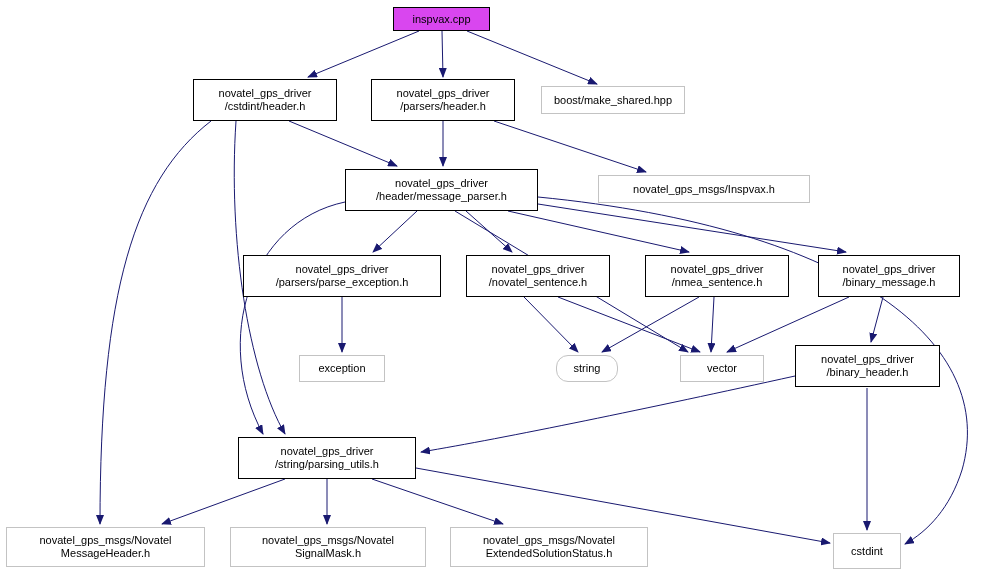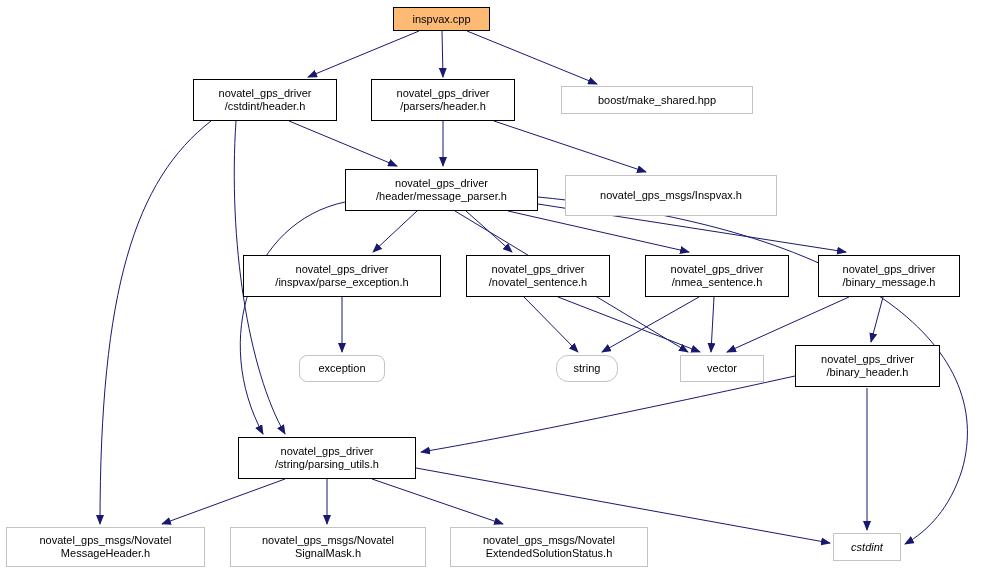--- a/index.html
+++ b/index.html
@@ -25,21 +25,21 @@
     font-size: 11px;
     line-height: 13px;
     display: flex;
     flex-direction: column;
     align-items: center;
     justify-content: center;
     text-align: center;
     white-space: nowrap;
     z-index: 2;
   }
-  .node.root { background: #fdba74; border-color: #000000; }
+  .node.root { background: #d946ef; border-color: #000000; }
   .node.external { border-color: #c3c3c3; }
   .edge { stroke: #191970; stroke-width: 1; fill: none; }
 </style>
 </head>
 <body>
 
 <div class="canvas">
 
   <svg class="edges" viewBox="0 0 1002 573" xmlns="http://www.w3.org/2000/svg">
     <defs>
@@ -84,54 +84,54 @@
   <div class="node" style="left:193px; top:79px; width:144px; height:42px;">
     <span>novatel_gps_driver</span>
     <span>/cstdint/header.h</span>
   </div>
 
   <div class="node" style="left:371px; top:79px; width:144px; height:42px;">
     <span>novatel_gps_driver</span>
     <span>/parsers/header.h</span>
   </div>
 
-  <div class="node external" style="left:541px; top:86px; width:192px; height:28px;margin-left:20px;">
+  <div class="node external" style="left:541px; top:86px; width:144px; height:28px;">
     <span>boost/make_shared.hpp</span>
   </div>
 
   <div class="node" style="left:345px; top:169px; width:193px; height:42px;">
     <span>novatel_gps_driver</span>
     <span>/header/message_parser.h</span>
   </div>
 
-  <div class="node external" style="left:565px; top:175px; width:212px; height:41px;text-align:center;">
+  <div class="node external" style="left:598px; top:175px; width:212px; height:28px;text-align:center;">
     <span>novatel_gps_msgs/Inspvax.h</span>
   </div>
 
   <div class="node" style="left:243px; top:255px; width:198px; height:42px;">
     <span>novatel_gps_driver</span>
-    <span>/inspvax/parse_exception.h</span>
+    <span>/parsers/parse_exception.h</span>
   </div>
 
   <div class="node" style="left:466px; top:255px; width:144px; height:42px;">
     <span>novatel_gps_driver</span>
     <span>/novatel_sentence.h</span>
   </div>
 
   <div class="node" style="left:645px; top:255px; width:144px; height:42px;">
     <span>novatel_gps_driver</span>
     <span>/nmea_sentence.h</span>
   </div>
 
   <div class="node" style="left:818px; top:255px; width:142px; height:42px;">
     <span>novatel_gps_driver</span>
     <span>/binary_message.h</span>
   </div>
 
-  <div class="node external" style="left:299px; top:355px; width:86px; height:27px;border-radius:8px;">
+  <div class="node external" style="left:299px; top:355px; width:86px; height:27px;">
     <span>exception</span>
   </div>
 
   <div class="node external" style="left:556px; top:355px; width:62px; height:27px;border-radius:12px;">
     <span>string</span>
   </div>
 
   <div class="node external" style="left:680px; top:355px; width:84px; height:27px;">
     <span>vector</span>
   </div>
@@ -154,17 +154,17 @@
   <div class="node external" style="left:230px; top:527px; width:196px; height:40px;">
     <span>novatel_gps_msgs/Novatel</span>
     <span>SignalMask.h</span>
   </div>
 
   <div class="node external" style="left:450px; top:527px; width:198px; height:40px;">
     <span>novatel_gps_msgs/Novatel</span>
     <span>ExtendedSolutionStatus.h</span>
   </div>
 
-  <div class="node external" style="left:833px; top:533px; width:68px; height:28px;font-style:italic;">
+  <div class="node external" style="left:833px; top:533px; width:68px; height:36px;">
     <span>cstdint</span>
   </div>
 
 </div>
 
 </body></html>

